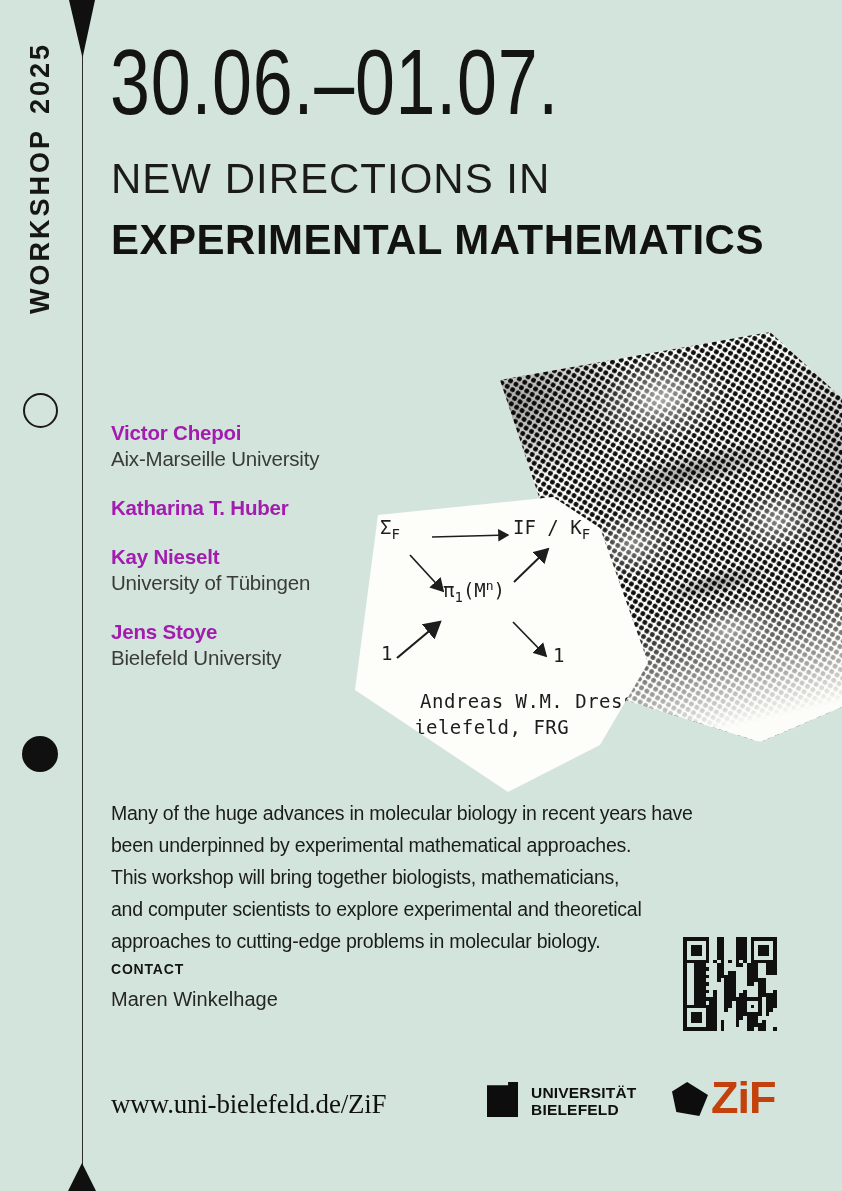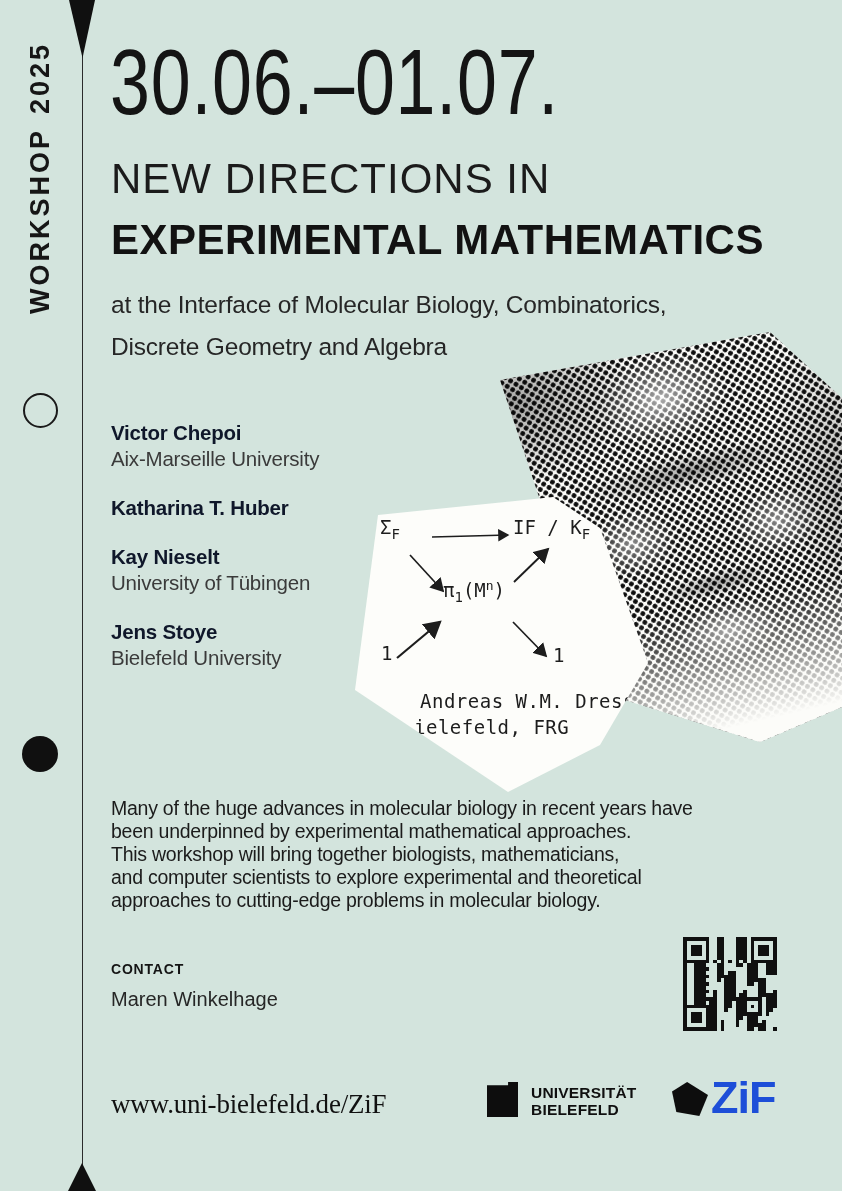--- a/index.html
+++ b/index.html
@@ -22,21 +22,21 @@
   .date{position:absolute;left:110px;top:30px;font-size:92px;font-weight:400;letter-spacing:1px;
         transform:scaleX(0.78);transform-origin:0 0;white-space:nowrap;color:#141414;}
   .title-line1{position:absolute;left:111px;top:155px;font-size:42px;font-weight:400;letter-spacing:1px;color:#1b1b1b;white-space:nowrap;}
   .title-line2{position:absolute;left:111px;top:216px;font-size:42px;font-weight:700;letter-spacing:.5px;color:#121212;white-space:nowrap;}
   .subtitle{position:absolute;left:111px;top:284px;font-size:24.5px;line-height:42px;font-weight:400;
         color:#262626;white-space:pre-line;letter-spacing:-.2px;}
 
   
   .speakers{position:absolute;left:111px;top:420px;}
   .speaker{margin-bottom:23px;}
-  .speaker .name{font-size:20.5px;line-height:26px;font-weight:700;color:#0f172a;letter-spacing:-.2px;}
+  .speaker .name{font-size:20.5px;line-height:26px;font-weight:700;color:#a21caf;letter-spacing:-.2px;}
   .speaker .affiliation{font-size:20.5px;line-height:26px;font-weight:400;color:#3a3a3a;letter-spacing:-.2px;}
 
   
   .portrait{position:absolute;left:488px;top:322px;width:354px;height:420px;z-index:1;
       clip-path:polygon(12px 58px,282px 10px,380px 100px,366px 380px,272px 420px,137px 378px,72px 238px);}
   .portrait-inner{position:absolute;left:-20px;top:-30px;width:430px;height:480px;background:#fcfcf9;
       transform:rotate(-13deg);}
   .halftone-dots{position:absolute;inset:0;
       background-image:
         radial-gradient(circle,#0e0e0e 2.1px,transparent 2.6px),
@@ -65,63 +65,61 @@
   .d-sigma{left:30px;top:24px;font-size:21px;}
   .d-target{left:163px;top:24px;}
   .d-pi{left:93px;top:86px;}
   .d-one-left{left:31px;top:150px;}
   .d-one-right{left:203px;top:152px;}
   .d-caption1{left:26px;top:198px;font-size:19.5px;letter-spacing:.5px;margin-left:44px;}
   .d-caption2{left:64px;top:224px;font-size:19.5px;letter-spacing:.5px;}
   .paper svg.arrows{position:absolute;inset:0;}
 
   
-  .description{position:absolute;left:111px;top:797px;width:610px;font-size:19.5px;line-height:23px;
+  .description{position:absolute;left:111px;top:797px;width:610px;font-size:19.5px;line-height:32px;
       letter-spacing:-.25px;color:#1b1b1b;white-space:pre-line;}
 
   
   .contact-heading{position:absolute;left:111px;top:961px;font-size:14px;font-weight:700;letter-spacing:.8px;color:#141414;}
   .contact-name{position:absolute;left:111px;top:988px;font-size:20px;color:#262626;text-align:center;}
   .contact-email{position:absolute;left:111px;top:1013px;font-size:19.5px;font-weight:700;letter-spacing:-.2px;color:#141414;}
 
   
   .qr{position:absolute;left:683px;top:937px;width:94px;height:94px;}
   .qr svg{display:block;width:94px;height:94px;shape-rendering:crispEdges;}
 
   
   .website{position:absolute;left:111px;top:1089px;font-family:"Liberation Serif",serif;font-size:27px;
       color:#111;letter-spacing:-.2px;}
   .uni-logo-mark{position:absolute;left:487px;top:1082px;width:31px;height:35px;background:#0d0d0d;
       clip-path:polygon(0 9%,68% 9%,68% 0,100% 0,100% 100%,0 100%);}
   .uni-logo-text{position:absolute;left:531px;top:1085px;font-size:15.5px;line-height:16.5px;font-weight:700;
       letter-spacing:.2px;color:#0f0f0f;}
   .zif-logo-mark{position:absolute;left:672px;top:1082px;width:36px;height:34px;background:#0d0d0d;
       clip-path:polygon(42% 0,100% 38%,76% 100%,12% 88%,0 28%);}
-  .zif-logo-text{position:absolute;left:711px;top:1072px;font-size:45px;font-weight:700;letter-spacing:-1px;color:#1d4ed8;}
+  .zif-logo-text{position:absolute;left:711px;top:1072px;font-size:45px;font-weight:700;letter-spacing:-1px;color:#c2410c;}
 </style>
 </head>
 <body>
 
 <div class="poster" style="background: rgb(211, 228, 221);">
 
   <div class="rail-line"></div>
   <div class="tri-top"></div>
   <div class="tri-bottom"></div>
   <div class="circle-outline"></div>
   <div class="circle-filled"></div>
   <div class="vertical-label">
     <span>WORKSHOP</span>
     <span>2025</span>
   </div>
 
   <div class="date">30.06.–01.07.</div>
   <div class="title-line1">NEW DIRECTIONS IN</div>
   <div class="title-line2">EXPERIMENTAL MATHEMATICS</div>
-  <div class="subtitle">at the Interface of Molecular Biology, Combinatorics,
-Discrete Geometry and Algebra</div>
 
   <div class="speakers">
     <div class="speaker">
       <div class="name">Victor Chepoi</div>
       <div class="affiliation">Aix-Marseille University</div>
     </div>
     <div class="speaker">
       <div class="name">Katharina T. Huber</div>
     </div>
     <div class="speaker">

